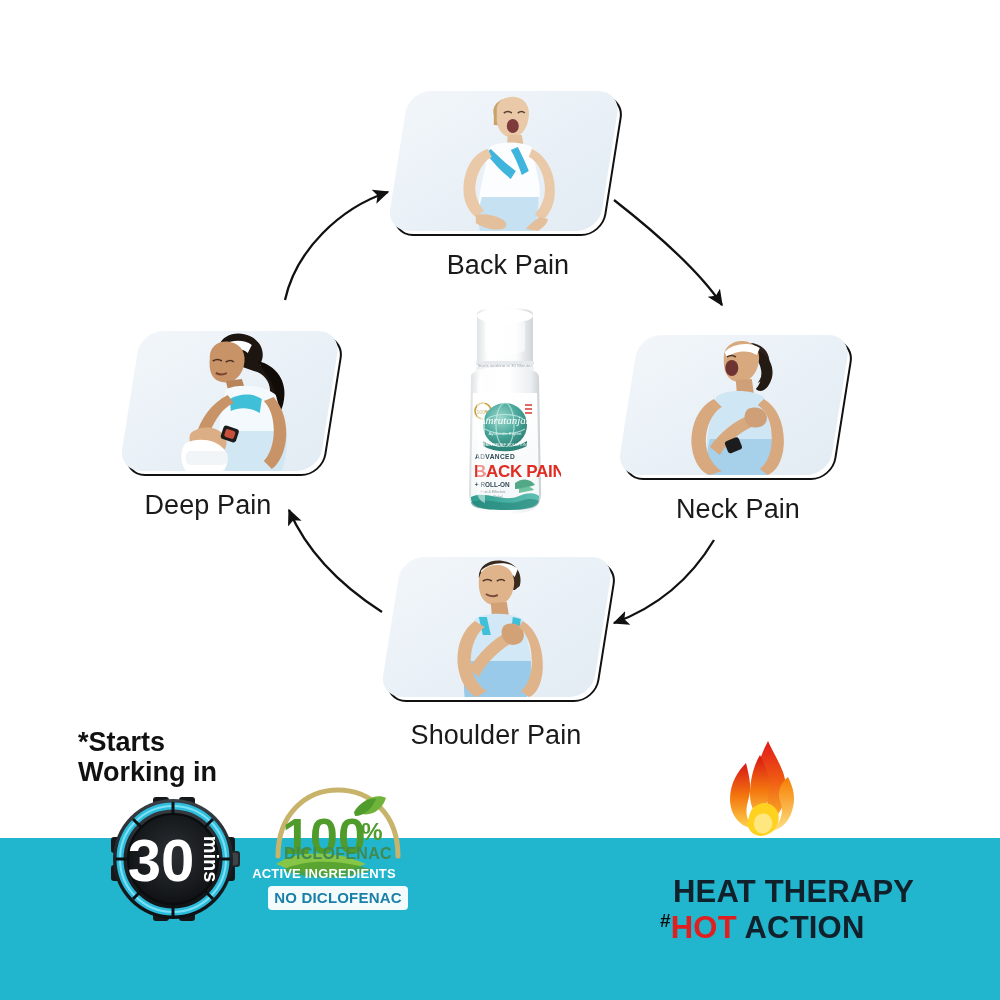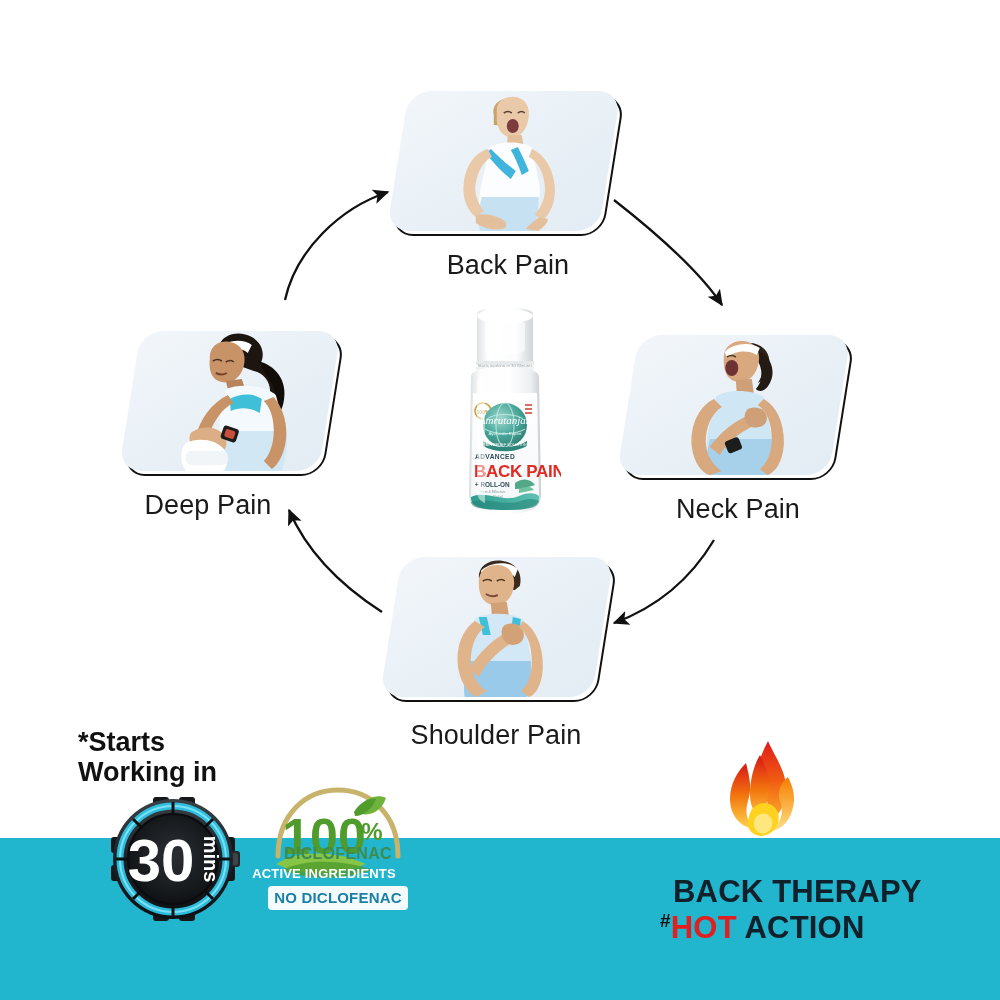--- a/index.html
+++ b/index.html
@@ -499,13 +499,13 @@
 
     <path d="M36,72 C44,64 54,64 60,72 C66,80 62,94 50,98
              C38,102 30,92 32,84 C33,79 34,75 36,72 Z" fill="#ffd21f"></path>
     <path d="M40,80 C46,74 54,76 56,84 C58,92 50,98 44,96
              C38,94 36,86 40,80 Z" fill="#ffe98a" opacity=".9"></path>
   </svg>
 </div>
 <div class="hot-line">
   <span class="hot-hash">#</span><span class="hot-red">HOT</span><span> ACTION</span>
 </div>
-<div class="heat-line">BACK THERAPY</div>
+<div class="heat-line">HEAT THERAPY</div>
 
 </body></html>

